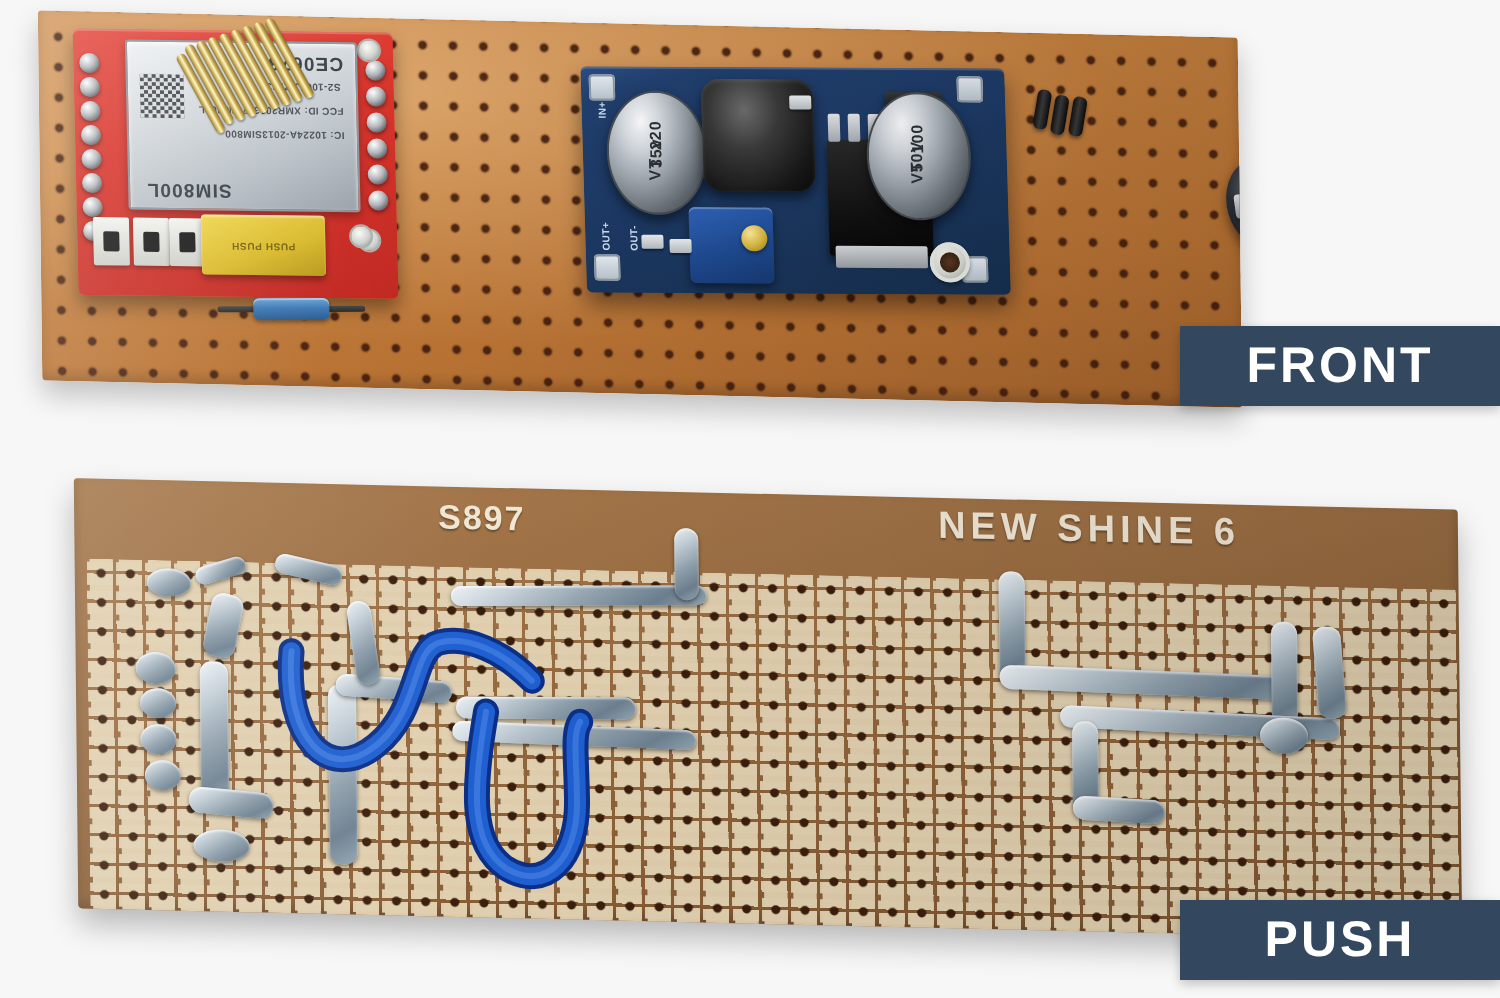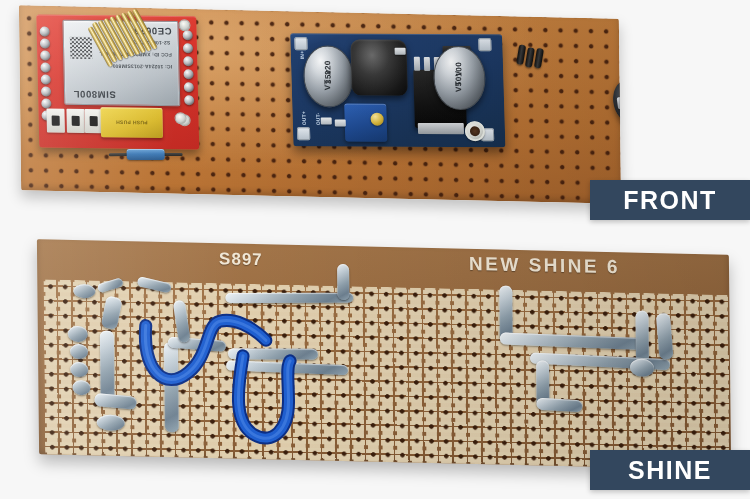--- a/index.html
+++ b/index.html
@@ -288,21 +288,21 @@
   
   .corner-label{
     position:absolute; z-index:30;
     background:#33475e;
     color:#ffffff;
     font-weight:bold;
     letter-spacing:1.5px;
     display:flex; align-items:center; justify-content:center;
     box-shadow:0 2px 5px rgba(0,0,0,.22);
   }
-  #label-front{ right:0px; top:180px; width:160px; height:40px; font-size:25px; }
+  #label-front{ right:0px; top:163px; width:160px; height:40px; font-size:25px; }
   #label-back{ right:0px; top:450px; width:160px; height:40px; font-size:25px; }
 </style>
 </head>
 <body style="background: rgb(247, 247, 247);">
 
 <div id="stage" style="background: rgb(247, 247, 247);">
 
   <div class="panel" id="front-board">
     <div class="sheen"></div>
 
@@ -487,16 +487,16 @@
         <path d="M205,112 C198,150 196,178 214,190 C234,202 250,184 250,156 C250,134 248,122 252,116" stroke="#0c2f86" stroke-width="13"></path>
         <path d="M205,112 C198,150 196,178 214,190 C234,202 250,184 250,156 C250,134 248,122 252,116" stroke="#1f5fd0" stroke-width="9"></path>
         <path d="M205,112 C198,150 196,178 214,190 C234,202 250,184 250,156 C250,134 248,122 252,116" stroke="#4f88e8" stroke-width="3" opacity=".55"></path>
       </g>
     </svg>
 
     <div class="sheen"></div>
   </div>
 
   <div class="corner-label" id="label-back" style="background: rgb(51, 71, 94); color: rgb(255, 255, 255);">
-    <span>SHINE</span>
+    <span>PUSH</span>
   </div>
 
 </div>
 
 </body></html>

